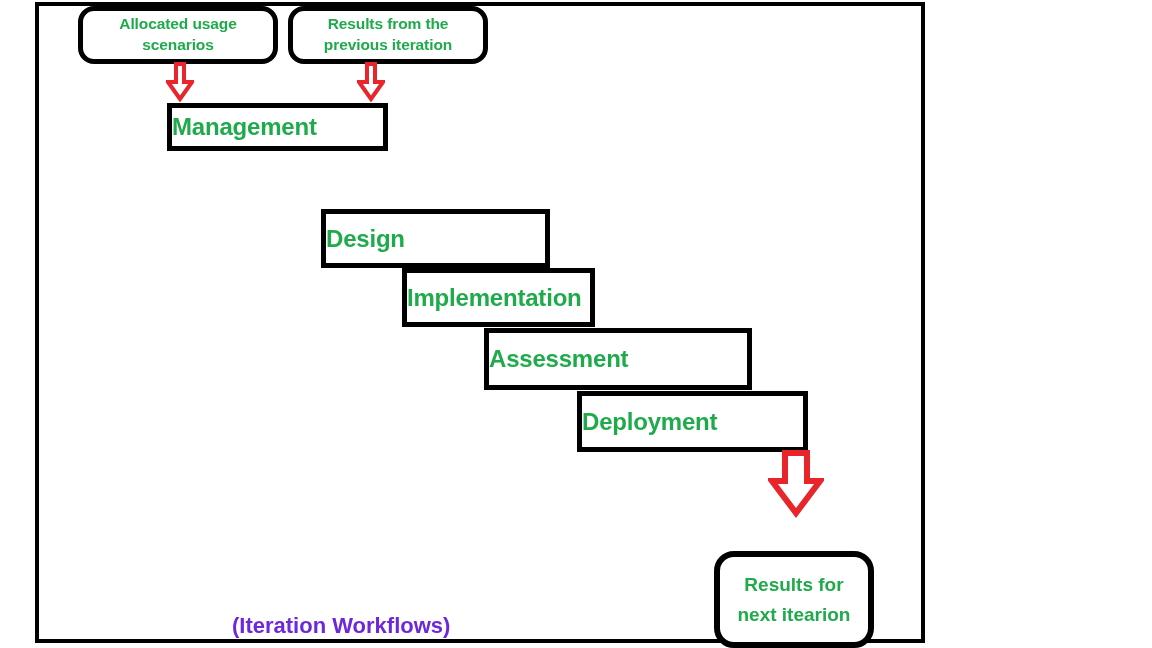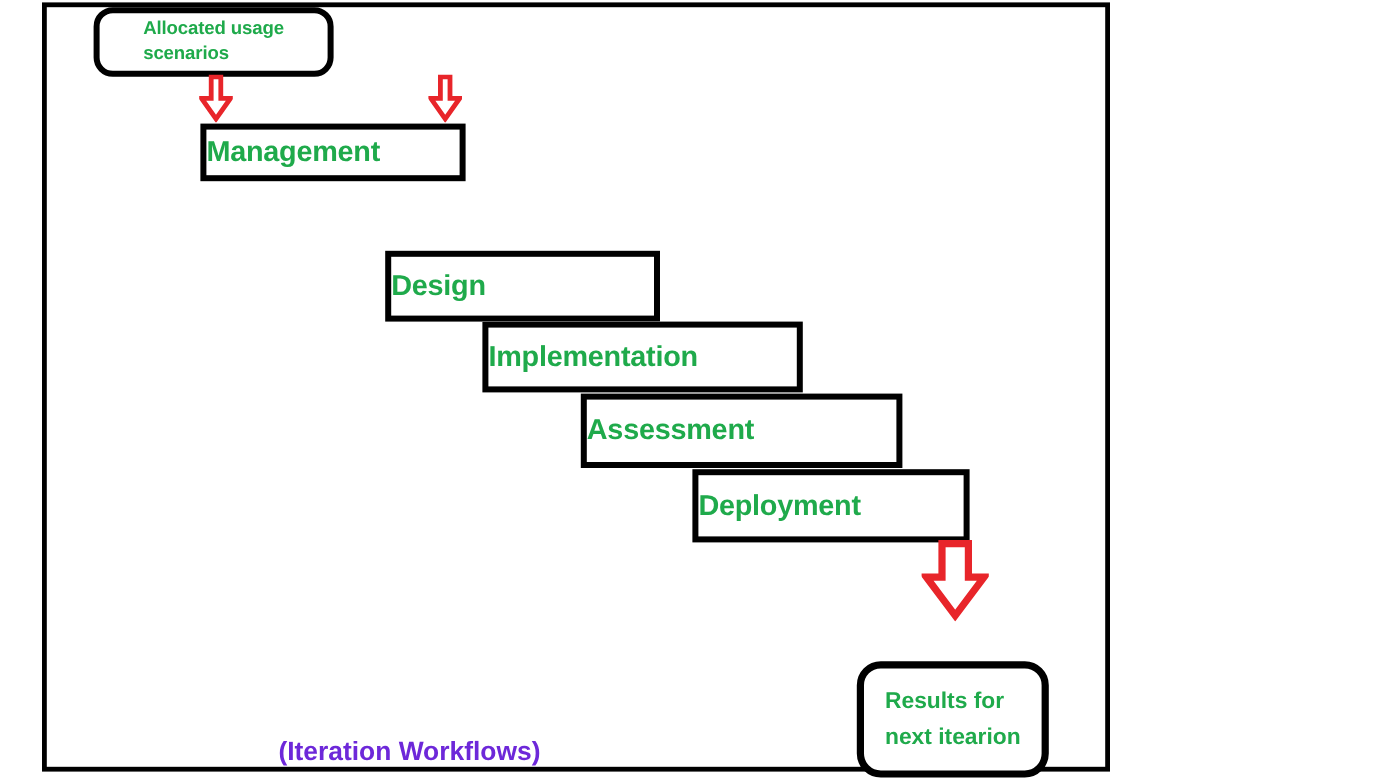--- a/index.html
+++ b/index.html
@@ -35,21 +35,21 @@
   
   .rbox {
     position: absolute;
     box-sizing: border-box;
     border: 5px solid #000000;
     border-radius: 16px;
     background: #ffffff;
     display: flex;
     align-items: center;
     justify-content: center;
-    text-align: left;
+    text-align: center;
     color: #1faa4b;
     font-weight: bold;
     line-height: 1.35;
   }
   .rbox-top {
     font-size: 15.5px;
     letter-spacing: -0.1px;
   }
   .rbox-result {
     font-size: 19px;
@@ -96,20 +96,26 @@
 
   <div class="frame"></div>
 
   <div class="rbox rbox-top" style="left:78px; top:6px; width:200px; height:58px;">
     <div>
       <div>Allocated usage</div>
       <div>scenarios</div>
     </div>
   </div>
 
+  <div class="rbox rbox-top" style="left:288px; top:6px; width:200px; height:58px;">
+    <div>
+      <div>Results from the</div>
+      <div>previous iteration</div>
+    </div>
+  </div>
 
   <div class="arrow" style="left:166px; top:62px;">
     <svg width="28" height="40" viewBox="0 0 28 40">
       <polygon points="10,2 18,2 18,20 26,20 14,37 2,20 10,20" fill="#ffffff" stroke="#e8252a" stroke-width="4" stroke-linejoin="miter"></polygon>
     </svg>
   </div>
 
   <div class="arrow" style="left:357px; top:62px;">
     <svg width="28" height="40" viewBox="0 0 28 40">
       <polygon points="10,2 18,2 18,20 26,20 14,37 2,20 10,20" fill="#ffffff" stroke="#e8252a" stroke-width="4" stroke-linejoin="miter"></polygon>
@@ -118,21 +124,21 @@
 
   <div class="step" style="left:167px; top:103px; width:221px; height:48px;">
     <span>Management</span>
   </div>
 
 
   <div class="step" style="left:321px; top:209px; width:229px; height:59px;">
     <span>Design</span>
   </div>
 
-  <div class="step" style="left:402px; top:268px; width:267px; height:59px;">
+  <div class="step" style="left:402px; top:268px; width:193px; height:59px;">
     <span>Implementation</span>
   </div>
 
   <div class="step" style="left:484px; top:328px; width:268px; height:62px;">
     <span>Assessment</span>
   </div>
 
   <div class="step" style="left:577px; top:391px; width:231px; height:61px;">
     <span>Deployment</span>
   </div>

